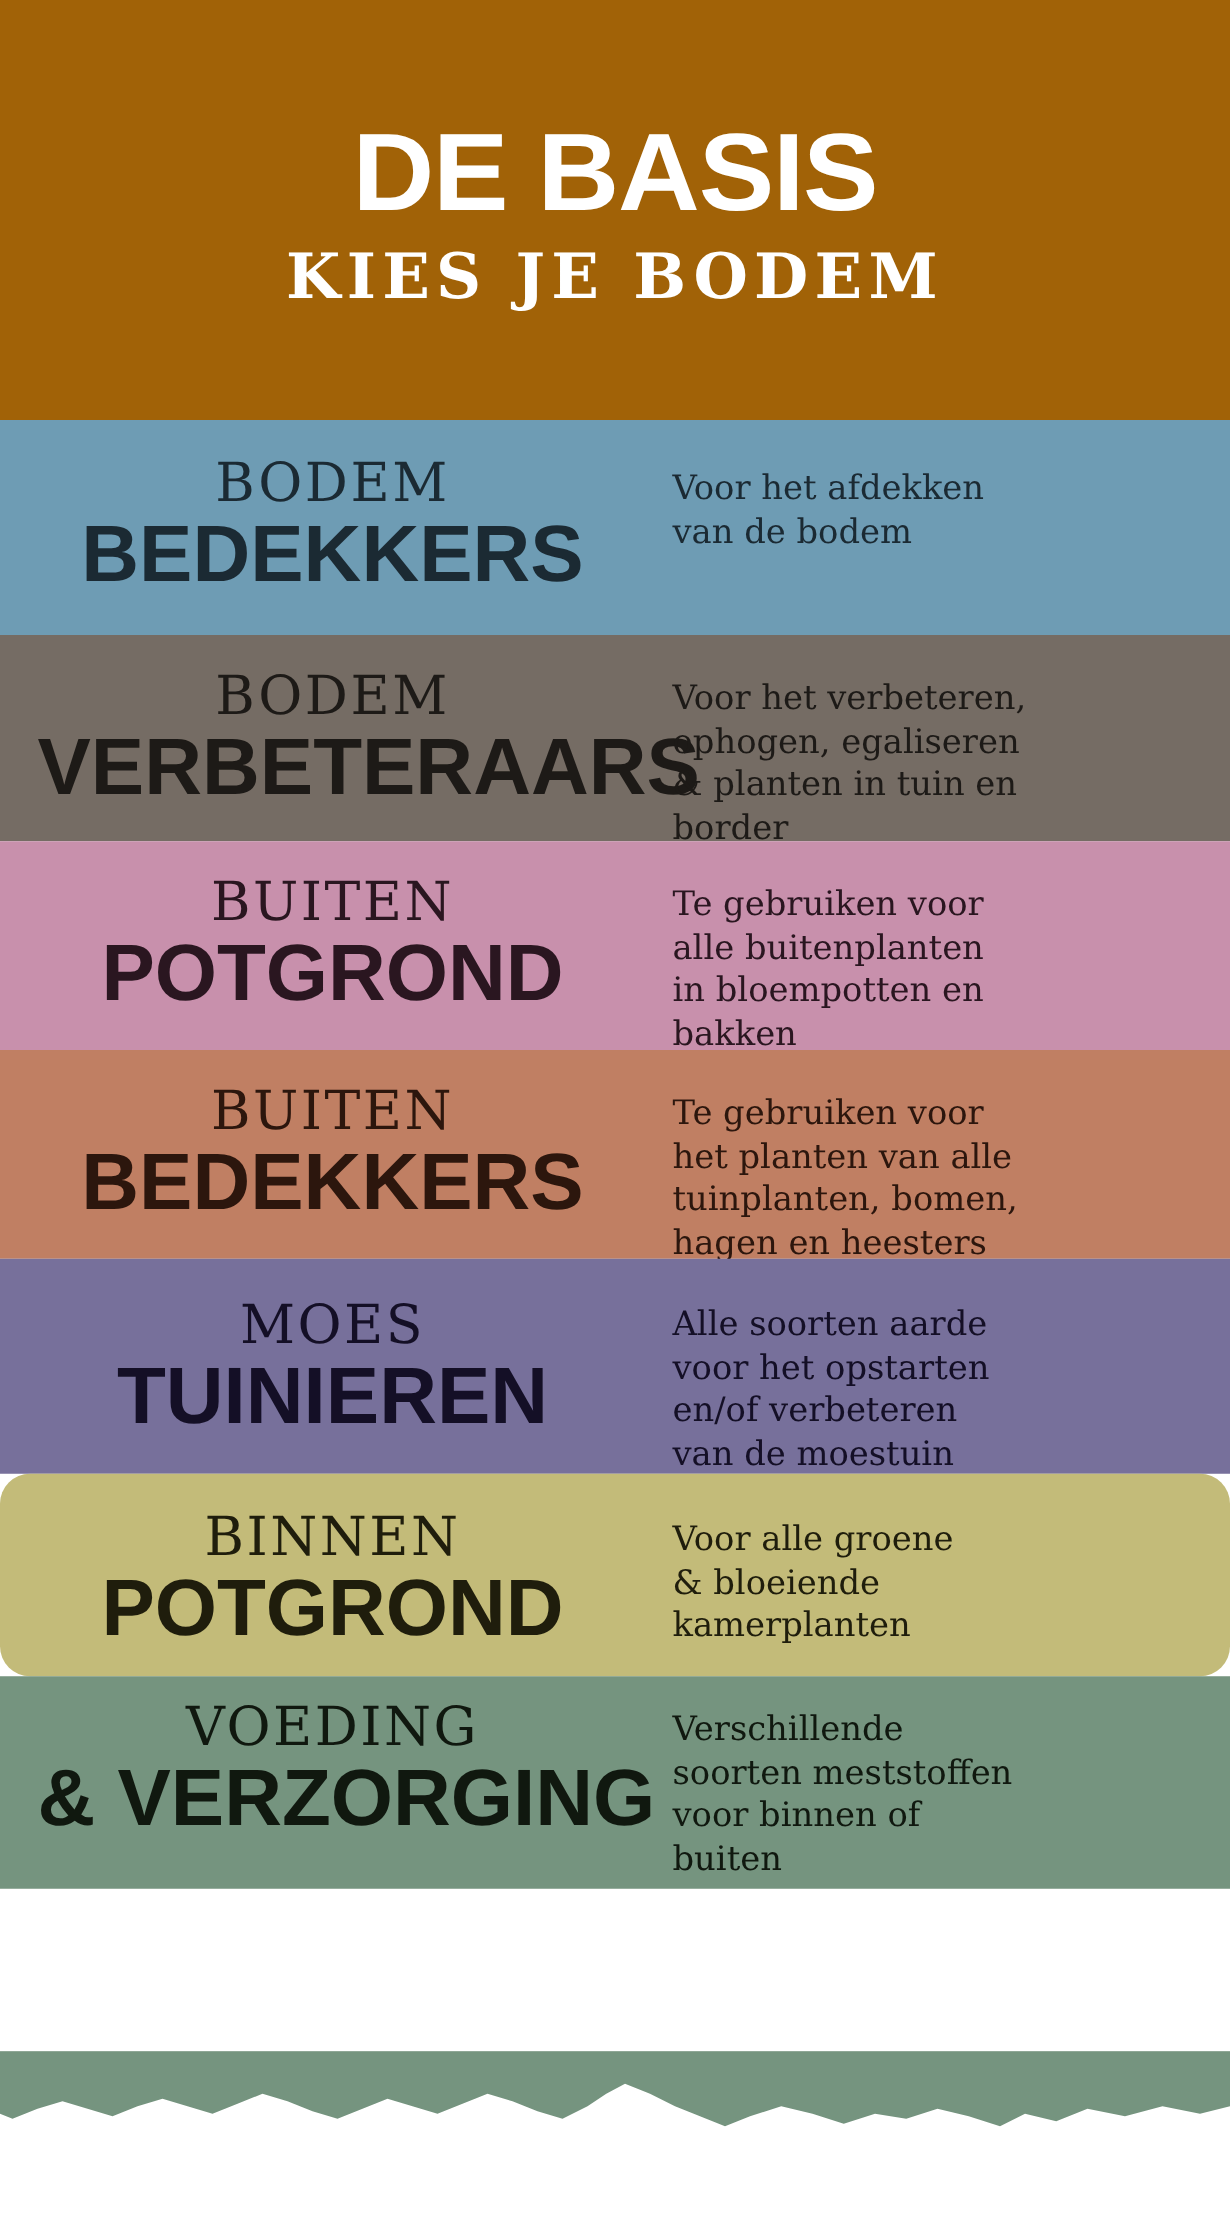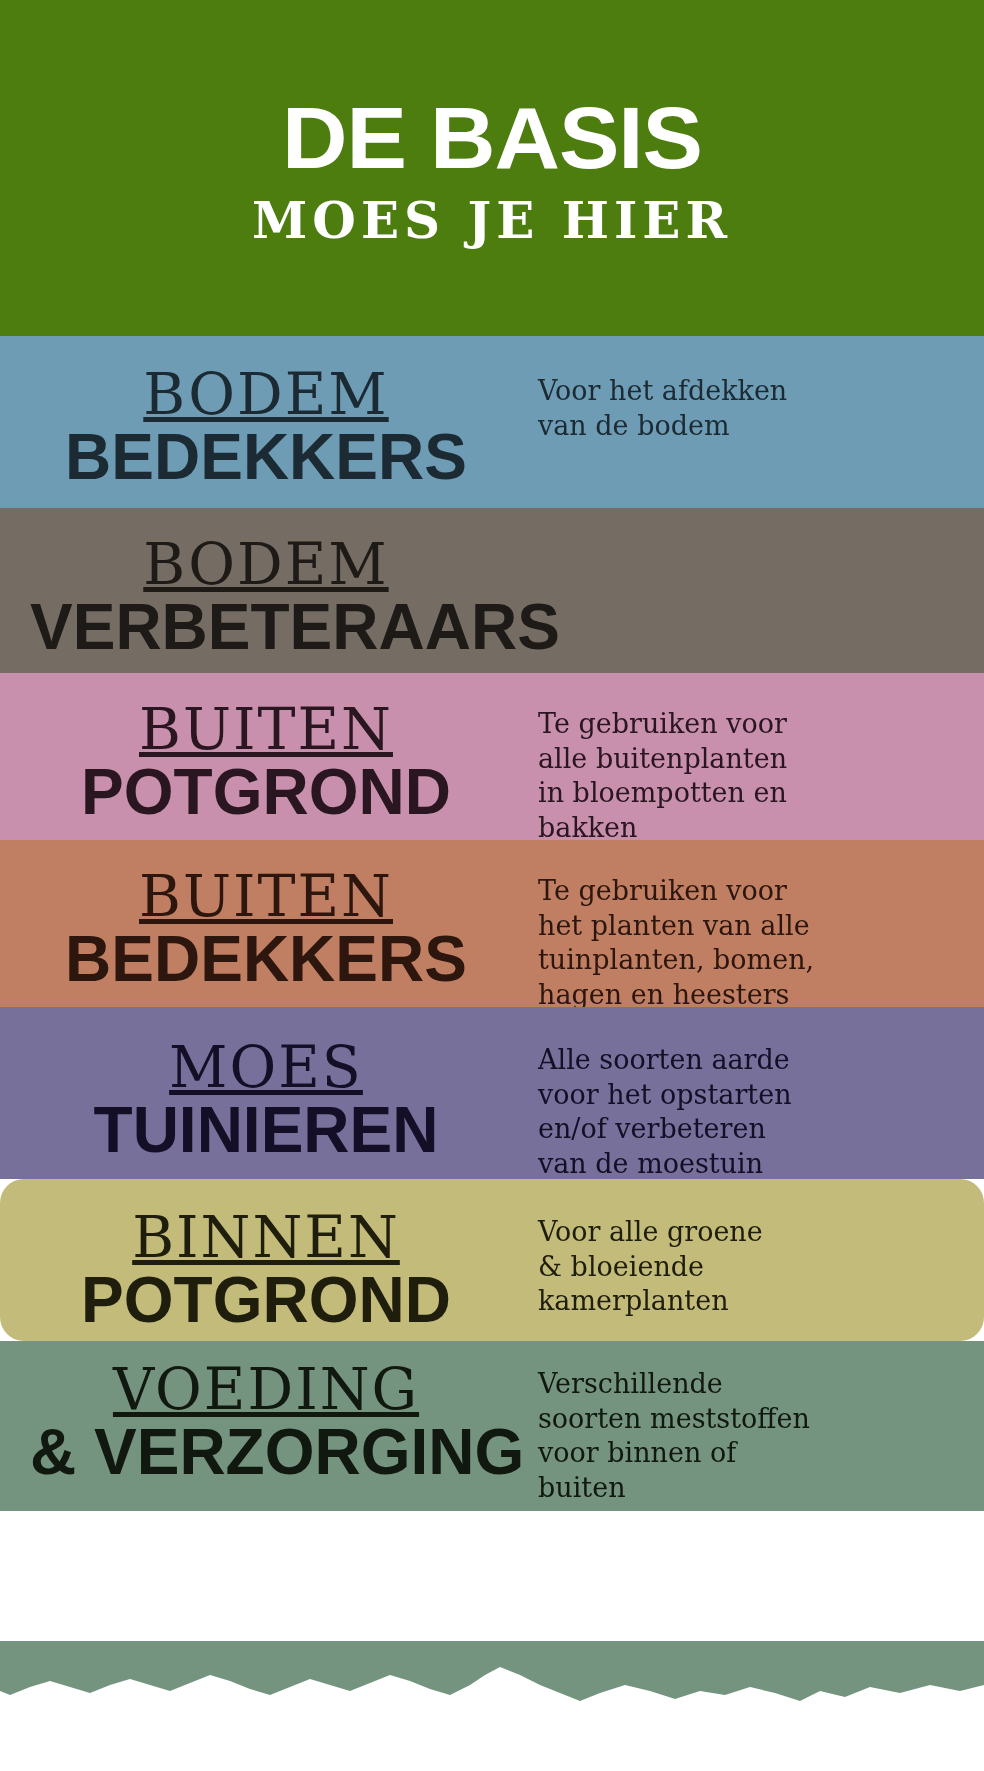--- a/index.html
+++ b/index.html
@@ -64,26 +64,25 @@
     width: 520px;
     flex: none;
     box-sizing: border-box;
     padding-left: 30px;
     padding-right: 18px;
     text-align: center;
   }
   .cat-top {
     font-family: "DejaVu Serif", serif;
     font-weight: normal;
-    font-size: 57px;
+    font-size: 43px;
     line-height: 1.0;
     letter-spacing: 2px;
     margin: 0;
     white-space: nowrap;
-    text-decoration: underline;
   }
   .cat-bottom {
     font-family: "Liberation Sans", sans-serif;
     font-weight: bold;
     font-size: 64px;
     line-height: 1.0;
     letter-spacing: 0px;
     margin: 2px 0 0 0;
     white-space: nowrap;
   }
@@ -126,42 +125,48 @@
     width: 984px;
     height: 130px;
     display: block;
   }
 </style>
 </head>
 <body>
 
 <div class="poster">
 
-  <div class="header" style="background: #4d7c0f; color: rgb(255, 255, 255);">
+  <div class="header" style="background: #a16207; color: rgb(255, 255, 255);">
     <div class="header-title">DE BASIS</div>
-    <div class="header-sub">MOES JE HIER</div>
+    <div class="header-sub">KIES JE BODEM</div>
   </div>
 
   <div class="rows">
 
     <div class="row row-0" style="background: rgb(110, 156, 180); color: rgb(27, 42, 51);">
       <div class="row-left">
         <div class="cat-top">BODEM</div>
         <div class="cat-bottom">BEDEKKERS</div>
       </div>
       <div class="row-right">
         <div class="desc">Voor het afdekken
 van de bodem</div>
       </div>
     </div>
 
     <div class="row row-1" style="background: rgb(117, 108, 100); color: rgb(29, 26, 23);">
       <div class="row-left">
         <div class="cat-top">BODEM</div>
         <div class="cat-bottom">VERBETERAARS</div>
+      </div>
+      <div class="row-right">
+        <div class="desc">Voor het verbeteren,
+ophogen, egaliseren
+&amp; planten in tuin en
+border</div>
       </div>
     </div>
 
     <div class="row row-2" style="background: rgb(200, 144, 172); color: rgb(42, 22, 32);">
       <div class="row-left">
         <div class="cat-top">BUITEN</div>
         <div class="cat-bottom">POTGROND</div>
       </div>
       <div class="row-right">
         <div class="desc">Te gebruiken voor

